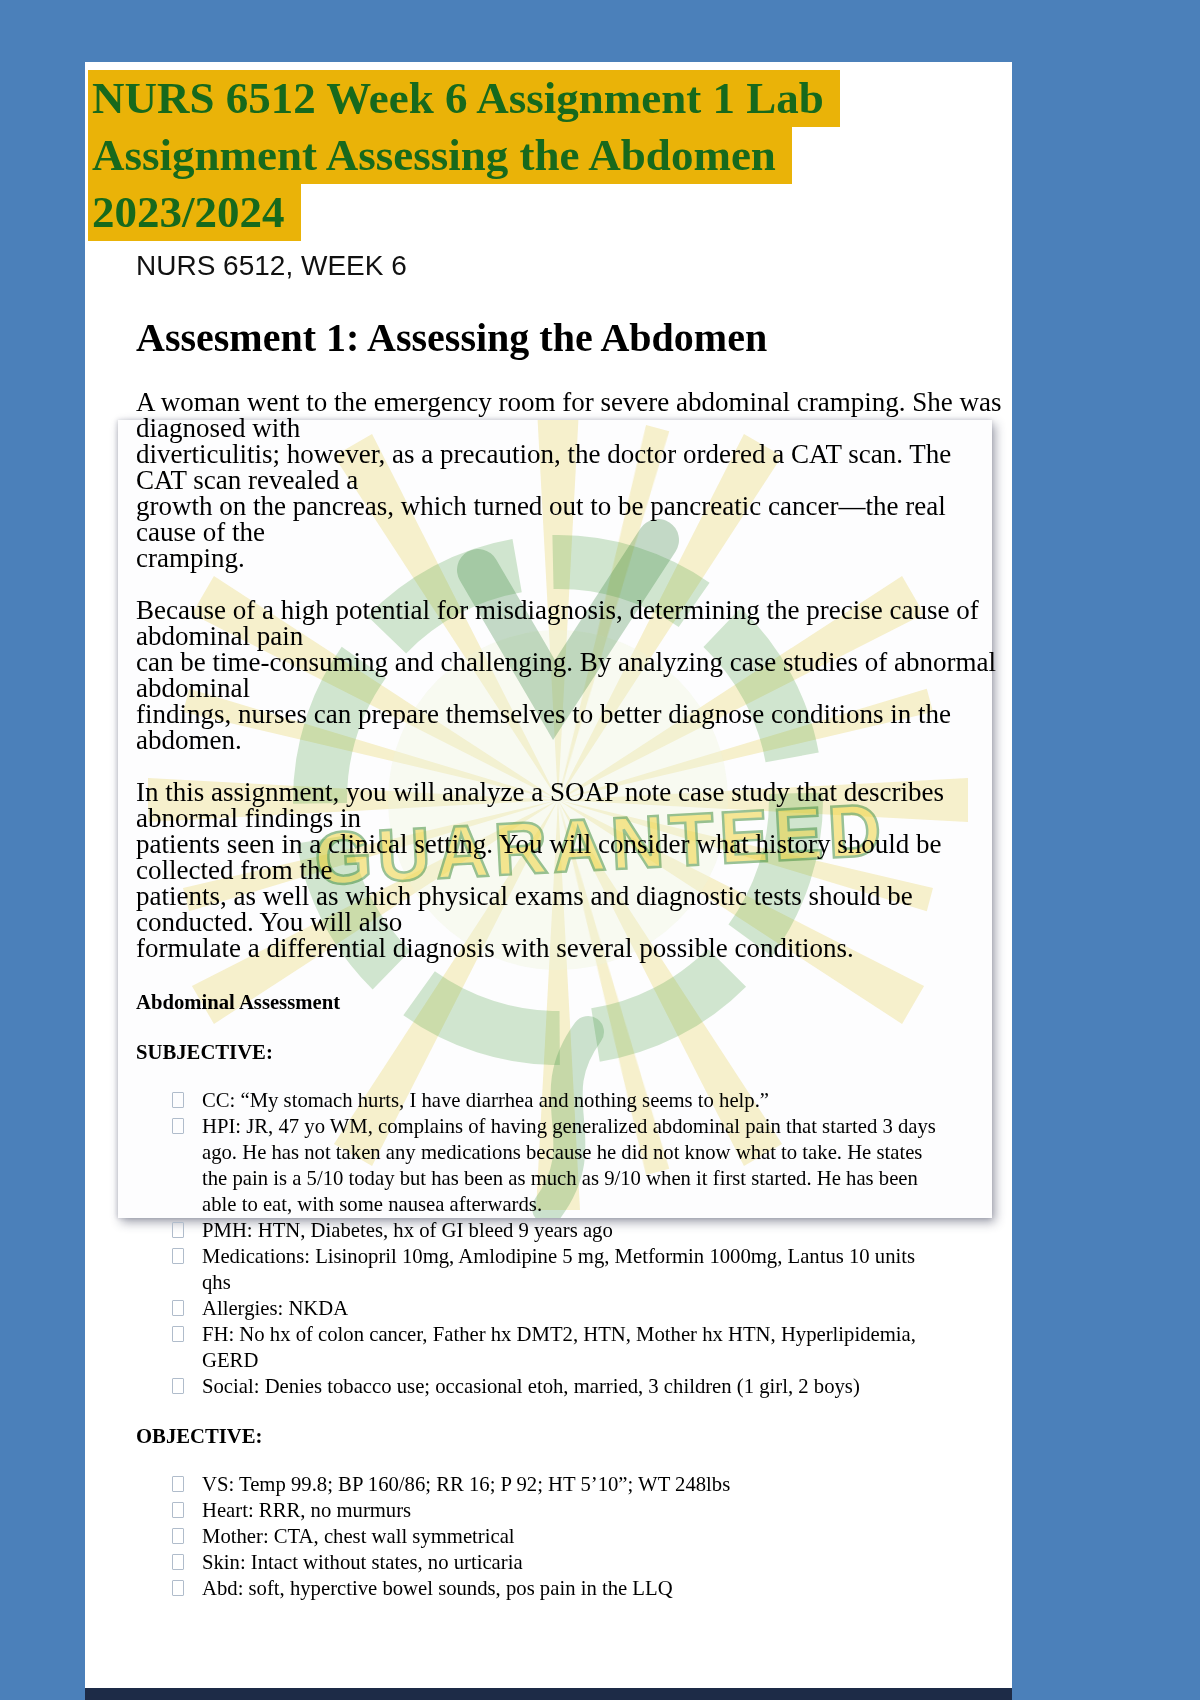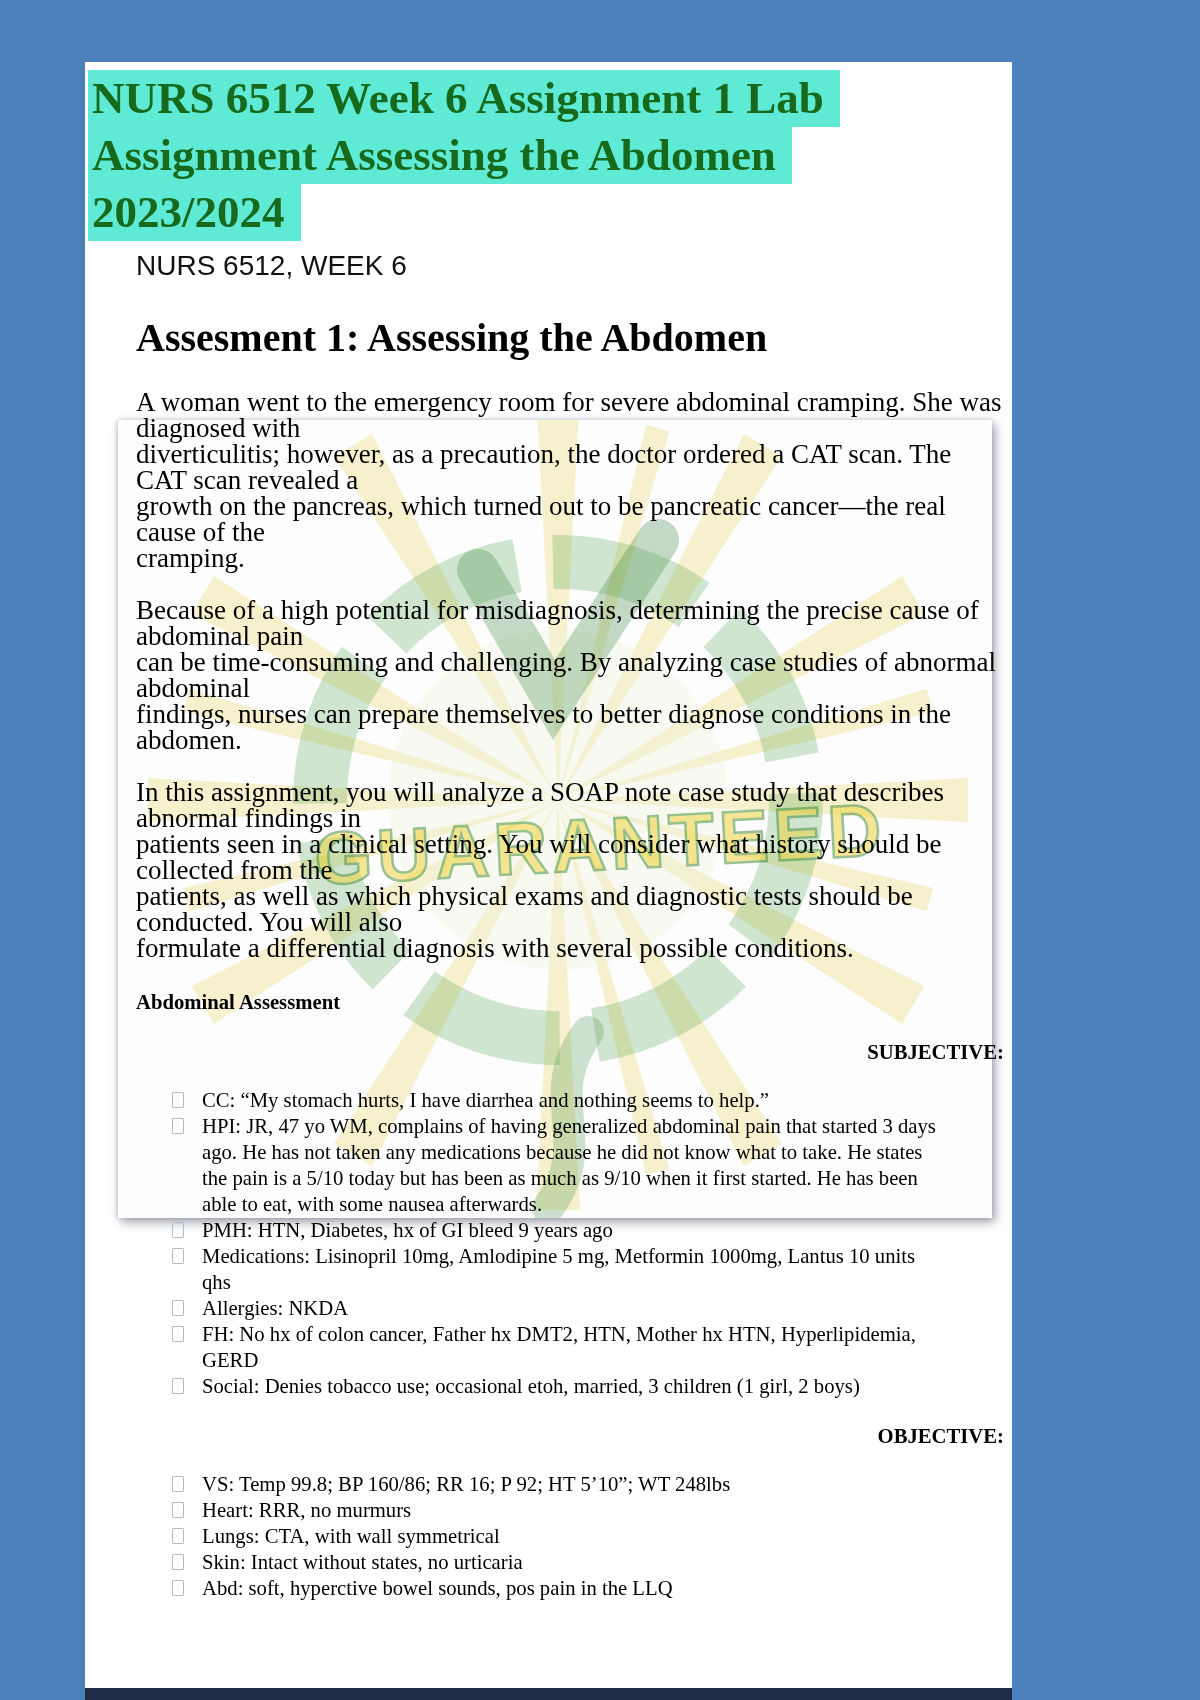--- a/index.html
+++ b/index.html
@@ -24,21 +24,21 @@
     background: #fdfdfe;
     box-shadow: 3px 4px 10px rgba(40,45,70,0.45), -1px 0 4px rgba(40,45,70,0.18);
     z-index: 0;
     overflow: hidden;
   }
   .watermark { position: absolute; left: 0; top: 0; width: 874px; height: 798px; }
 
   .title-block { position: relative; z-index: 2; padding: 8px 0 0 3px; }
   .hl-line {
     display: table;
-    background: #5eead4;
+    background: #eab308;
     color: #17691c;
     font-family: "Liberation Serif", serif;
     font-weight: bold;
     font-size: 45px;
     line-height: 57px;
     padding: 0 16px 0 4px;
     white-space: nowrap;
   }
   .inner {
     position: relative; z-index: 2;
@@ -61,21 +61,21 @@
     margin: 26px 0 0 0;
     white-space: pre-line;
     max-width: 868px;
   }
   .body-p.first { margin-top: 28px; }
   .bold-label {
     font-size: 20.7px; line-height: 26px;
     font-weight: bold;
     margin: 28px 0 0 0;
   }
-  .bold-label.mt24 { margin-top: 24px; text-align: right; }
+  .bold-label.mt24 { margin-top: 24px; }
   ul.checklist {
     list-style: none;
     margin: 22px 0 0 0;
     padding: 0;
   }
   ul.checklist li {
     position: relative;
     padding-left: 66px;
     font-size: 20.7px;
     line-height: 26px;
@@ -202,21 +202,21 @@
       <li>
           <span class="cb"></span>
           <span class="li-text">VS: Temp 99.8; BP 160/86; RR 16; P 92; HT 5’10”; WT 248lbs</span>
         </li>
       <li>
           <span class="cb"></span>
           <span class="li-text">Heart: RRR, no murmurs</span>
         </li>
       <li>
           <span class="cb"></span>
-          <span class="li-text">Lungs: CTA, with wall symmetrical</span>
+          <span class="li-text">Mother: CTA, chest wall symmetrical</span>
         </li>
       <li>
           <span class="cb"></span>
           <span class="li-text">Skin: Intact without states, no urticaria</span>
         </li>
       <li>
           <span class="cb"></span>
           <span class="li-text">Abd: soft, hyperctive bowel sounds, pos pain in the LLQ</span>
         </li>
     </ul>

